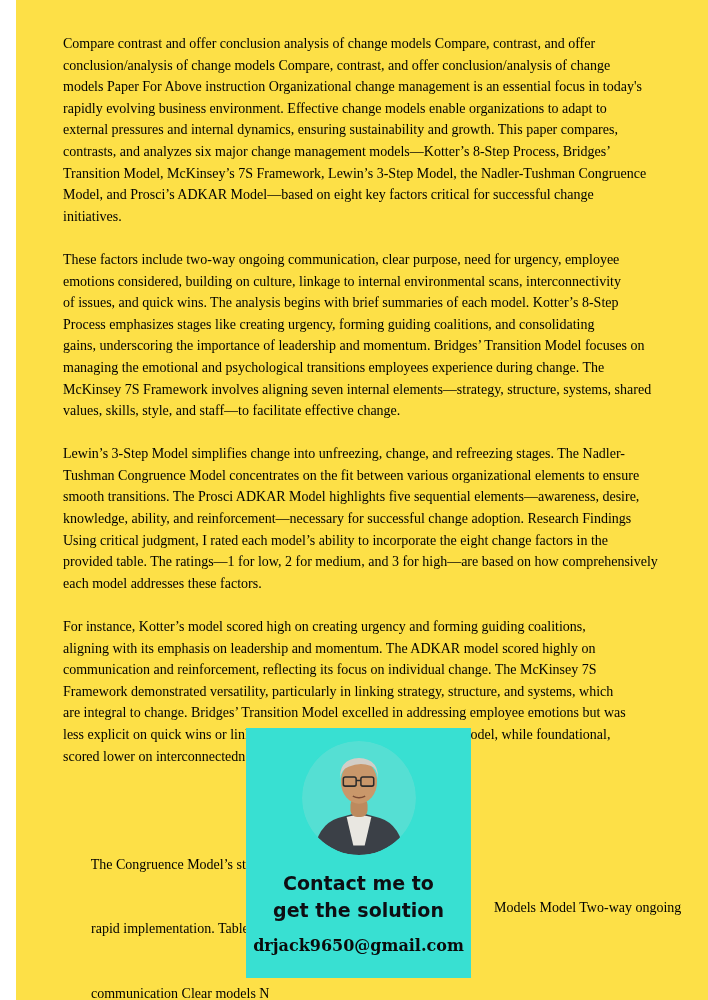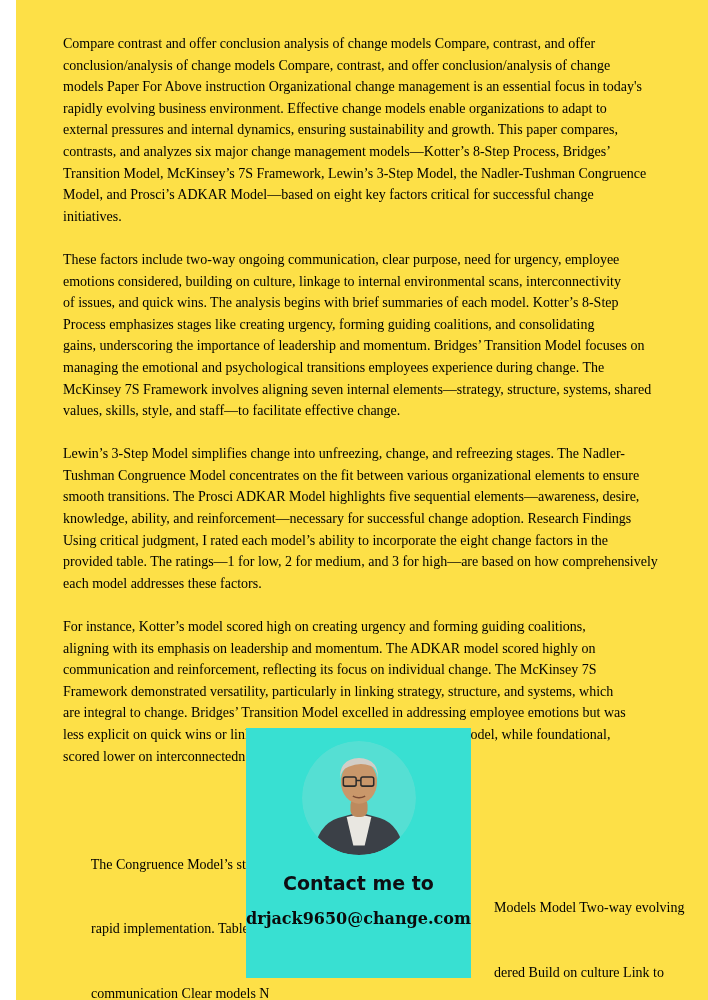--- a/index.html
+++ b/index.html
@@ -100,25 +100,24 @@
 are integral to change. Bridges’ Transition Model excelled in addressing employee emotions but was
 less explicit on quick wins or linkage to environmental scans. Lewin’s model, while foundational,
 scored lower on interconnectedn</div>
 
     <div class="para split-para">
       <div class="split-line">
         <span class="frag-left">The Congruence Model’s streng</span>
       </div>
       <div class="split-line">
         <span class="frag-left">rapid implementation. Table 1: C</span>
-        <span class="frag-right">Models Model Two-way evolving</span>
+        <span class="frag-right">Models Model Two-way ongoing</span>
       </div>
       <div class="split-line">
         <span class="frag-left">communication Clear models N</span>
-        <span class="frag-right">dered Build on culture Link to</span>
       </div>
       
       
       
       
     </div>
   </div>
 
   <div class="overlay">
     <div class="photo">
@@ -139,17 +138,18 @@
             <rect x="43.5" y="38" width="13.5" height="9.5" rx="2"></rect>
             <rect x="62" y="38" width="13.5" height="9.5" rx="2"></rect>
             <line x1="57" y1="41.5" x2="62" y2="41.5"></line>
           </g>
           <path d="M53.5 58 Q60 61.5 66.5 58" stroke="#7a4a33" stroke-width="1.5" fill="none"></path>
         </g>
       </svg>
     </div>
     <div class="cta">
       <div>Contact me to</div>
+      <div>get the solution</div>
     </div>
-    <div class="email">drjack9650@change.com</div>
+    <div class="email">drjack9650@gmail.com</div>
   </div>
 
 </div>
 
 </body></html>

